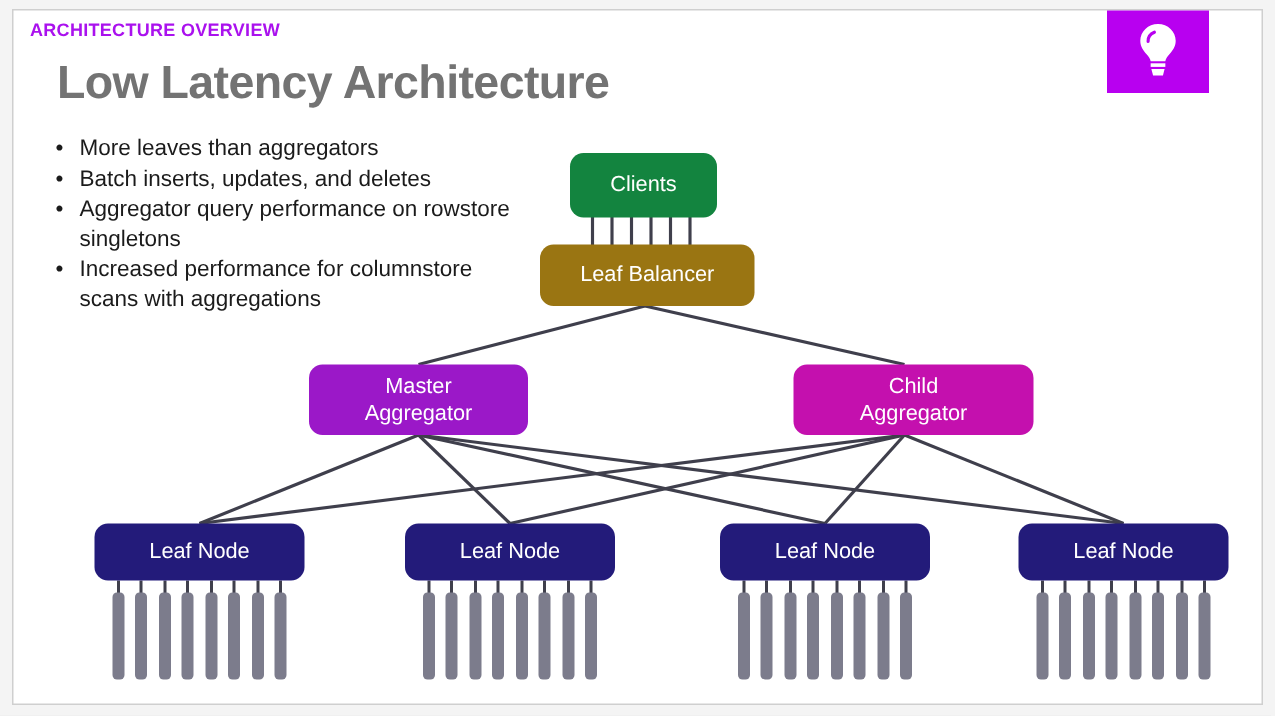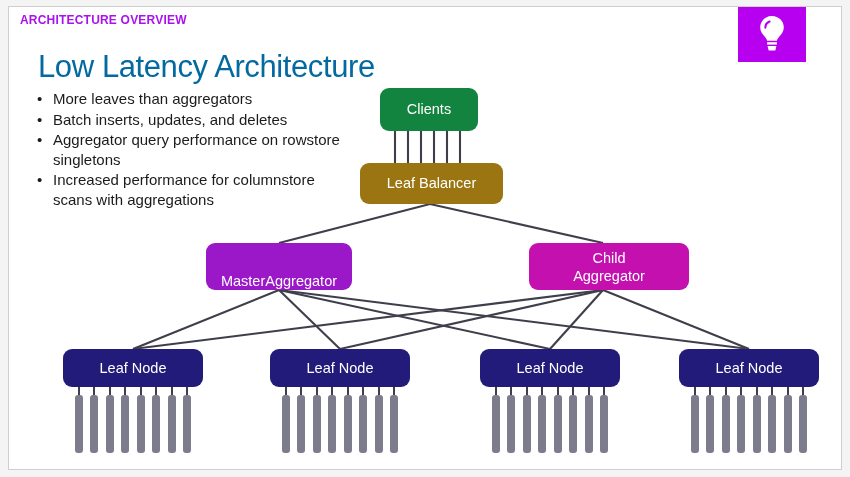--- a/index.html
+++ b/index.html
@@ -43,24 +43,24 @@
     font-size: 12px;
     font-weight: bold;
     letter-spacing: 0.2px;
     color: #aa11ee;
     white-space: nowrap;
   }
 
   #page-title {
     position: absolute;
     left: 29px;
-    top: 42px;
+    top: 30px;
     font-size: 31px;
-    font-weight: normal;
-    color: #0369a1;
+    font-weight: bold;
+    color: #737373;
     letter-spacing: -0.4px;
     white-space: nowrap;
   }
 
   
   #bulb-badge {
     position: absolute;
     left: 729px;
     top: -3px;
     width: 68px;
@@ -204,25 +204,25 @@
           <line x1="270" y1="283" x2="541" y2="342"></line>
           <line x1="270" y1="283" x2="740" y2="342"></line>
 
           <line x1="594" y1="283" x2="124" y2="342"></line>
           <line x1="594" y1="283" x2="331" y2="342"></line>
           <line x1="594" y1="283" x2="541" y2="342"></line>
           <line x1="594" y1="283" x2="740" y2="342"></line>
         </g>
       </svg>
 
-      <div class="node" style="left:371px; top:81px; width:98px; height:43px; background:#13843f;">Clients</div>
+      <div class="node" style="left:371px; top:95px; width:98px; height:43px; background:#13843f;">Clients</div>
 
       <div class="node" style="left:351px; top:156px; width:143px; height:41px; background:#9a7512;">Leaf Balancer</div>
 
-      <div class="node two-line" style="left:197px; top:236px; width:146px; height:47px; background:#9b18c8; flex-direction:row;align-items:flex-end;">
+      <div class="node two-line" style="left:197px; top:236px; width:146px; height:47px; background:#9b18c8; flex-direction:column;">
         <span>Master</span>
         <span>Aggregator</span>
       </div>
 
       <div class="node two-line" style="left:520px; top:236px; width:160px; height:47px; background:#c410ae; flex-direction:column;">
         <span>Child</span>
         <span>Aggregator</span>
       </div>
 
       <div class="node" style="left:54px; top:342px; width:140px; height:38px; background:#231b7a;">Leaf Node</div>

